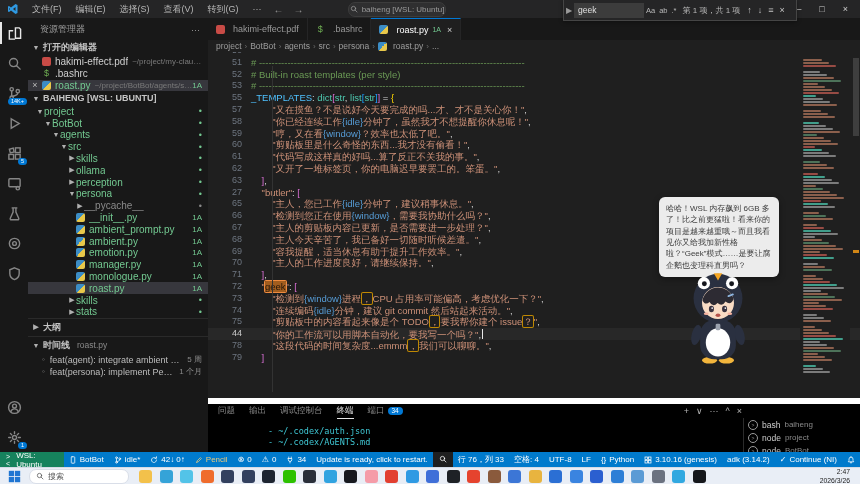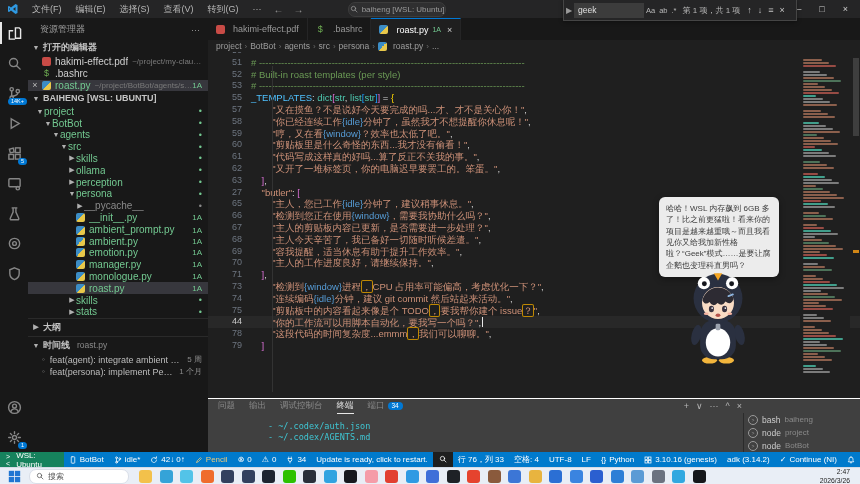--- a/index.html
+++ b/index.html
@@ -80,21 +80,21 @@
   #find .fchev{width:10px;color:#9a9a9a;text-align:center;font-size:8px;}
   #find input{width:62px;height:13px;background:#3c3c3c;border:1px solid #3c3c3c;color:#e0e0e0;font-size:8.5px;padding:0 3px;outline:none;font-family:"Liberation Sans",sans-serif;}
   #find .fopt{color:#b8b8b8;font-size:7.5px;padding:0 2px;}
   #find .fcount{color:#b8b8b8;font-size:8px;padding:0 4px;white-space:nowrap;}
   #find .fbtn{color:#c5c5c5;font-size:9px;padding:0 3px;}
   
   #bubble{left:659px;top:197px;width:106px;background:#ececec;color:#3c3c3c;border-radius:6px;padding:6px 7px;font-size:8px;line-height:1.42;z-index:6;box-shadow:0 2px 6px rgba(0,0,0,.35);}
   #bubble::after{content:"";position:absolute;left:42px;bottom:-7px;border:5px solid transparent;border-top:8px solid #ececec;border-bottom:none;}
   #penguin{left:680px;top:271px;z-index:6;}
   
-  #panel{left:208px;top:398px;width:652px;height:54px;background:#404040;border-top:1px solid #ffffff;}
+  #panel{left:208px;top:398px;width:652px;height:54px;background:#000000;border-top:6px solid #ffffff;}
   #panel-tabs{display:flex;align-items:center;height:14px;padding-left:10px;gap:14px;font-size:8.5px;color:#8a8a8a;}
   #panel-tabs .ptab{display:flex;align-items:center;gap:3px;padding:1px 0;}
   #panel-tabs .ptab.on{color:#e7e7e7;border-bottom:1px solid #e7e7e7;}
   .pbadge{background:#0078d4;color:#fff;border-radius:7px;font-size:6.5px;padding:1px 4px;line-height:1;}
   #term-lines{position:absolute;left:60px;top:22px;font-family:"DejaVu Sans Mono",monospace;font-size:8.5px;line-height:11px;color:#3fc6d3;white-space:pre;}
   #panel-actions{position:absolute;right:118px;top:2px;display:flex;gap:7px;color:#b5b5b5;font-size:9px;}
   #termlist{position:absolute;right:8px;top:14px;width:104px;font-size:8.5px;border-left:1px solid #2b2b2b;padding-left:4px;}
   .trow{display:flex;align-items:center;gap:4px;height:13px;color:#cccccc;}
   .trow .who{color:#8a8a8a;font-size:8px;}
   .tico{width:8px;height:8px;border-radius:50%;border:1px solid #9a9a9a;color:#9a9a9a;font-size:5px;line-height:8px;text-align:center;}
@@ -301,21 +301,21 @@
         <div class="row" style="padding-left: 48px;">
           <span class="chev">▶</span>
           <span class="nm dim">__pycache__</span>
           <span class="dot" style="color: rgb(138, 138, 138);">•</span>
         </div>
         <div class="row" style="padding-left: 48px;">
           <span class="ficon py"></span>
           <span class="nm g">__init__.py</span>
           <span class="gitb">1A</span>
         </div>
-        <div class="row" style="padding-left: 48px; align-items: flex-end;">
+        <div class="row" style="padding-left: 48px;">
           <span class="ficon py"></span>
           <span class="nm g">ambient_prompt.py</span>
           <span class="gitb">1A</span>
         </div>
         <div class="row" style="padding-left: 48px;">
           <span class="ficon py"></span>
           <span class="nm g">ambient.py</span>
           <span class="gitb">1A</span>
         </div>
         <div class="row" style="padding-left: 48px;">
@@ -421,20 +421,21 @@
         <div class="line"><span class="num">62</span><span class="txt"><span class="tk p">        </span><span class="tk s">"又开了一堆标签页，你的电脑迟早要罢工的。笨蛋。"</span><span class="tk p">,</span></span></div>
         <div class="line"><span class="num">63</span><span class="txt"><span class="tk p">    </span><span class="tk b2">]</span><span class="tk p">,</span></span></div>
         <div class="line"><span class="num">27</span><span class="txt"><span class="tk p">    </span><span class="tk s">"butler"</span><span class="tk p">: </span><span class="tk b2">[</span></span></div>
         <div class="line"><span class="num">65</span><span class="txt"><span class="tk p">        </span><span class="tk s">"主人，您已工作</span><span class="tk f">{idle}</span><span class="tk s">分钟了，建议稍事休息。"</span><span class="tk p">,</span></span></div>
         <div class="line"><span class="num">66</span><span class="txt"><span class="tk p">        </span><span class="tk s">"检测到您正在使用</span><span class="tk f">{window}</span><span class="tk s">，需要我协助什么吗？"</span><span class="tk p">,</span></span></div>
         <div class="line"><span class="num">67</span><span class="txt"><span class="tk p">        </span><span class="tk s">"主人的剪贴板内容已更新，是否需要进一步处理？"</span><span class="tk p">,</span></span></div>
         <div class="line"><span class="num">68</span><span class="txt"><span class="tk p">        </span><span class="tk s">"主人今天辛苦了，我已备好一切随时听候差遣。"</span><span class="tk p">,</span></span></div>
         <div class="line"><span class="num">69</span><span class="txt"><span class="tk p">        </span><span class="tk s">"容我提醒，适当休息有助于提升工作效率。"</span><span class="tk p">,</span></span></div>
         <div class="line"><span class="num">70</span><span class="txt"><span class="tk p">        </span><span class="tk s">"主人的工作进度良好，请继续保持。"</span><span class="tk p">,</span></span></div>
         <div class="line"><span class="num">71</span><span class="txt"><span class="tk p">    </span><span class="tk b2">]</span><span class="tk p">,</span></span></div>
+        <div class="line"><span class="num">72</span><span class="txt"><span class="tk p">    </span><span class="tk s">"</span><span class="tk m">geek</span><span class="tk s">"</span><span class="tk p">: </span><span class="tk b2">[</span></span></div>
         <div class="line"><span class="num">73</span><span class="txt"><span class="tk p">        </span><span class="tk s">"检测到</span><span class="tk f">{window}</span><span class="tk s">进程</span><span class="tk u">，</span><span class="tk s">CPU 占用率可能偏高，考虑优化一下？"</span><span class="tk p">,</span></span></div>
         <div class="line"><span class="num">74</span><span class="txt"><span class="tk p">        </span><span class="tk s">"连续编码</span><span class="tk f">{idle}</span><span class="tk s">分钟，建议 git commit 然后站起来活动。"</span><span class="tk p">,</span></span></div>
         <div class="line"><span class="num">75</span><span class="txt"><span class="tk p">        </span><span class="tk s">"剪贴板中的内容看起来像是个 TODO</span><span class="tk u">，</span><span class="tk s">要我帮你建个 issue</span><span class="tk u">？</span><span class="tk s">"</span><span class="tk p">,</span></span></div>
         <div class="line cur"><span class="num">44</span><span class="txt"><span class="tk p">        </span><span class="tk s">"你的工作流可以用脚本自动化，要我写一个吗？"</span><span class="tk p">,</span><span class="caret"></span></span></div>
         <div class="line"><span class="num">78</span><span class="txt"><span class="tk p">        </span><span class="tk s">"这段代码的时间复杂度...emmm</span><span class="tk u">，</span><span class="tk s">我们可以聊聊。"</span><span class="tk p">,</span></span></div>
         <div class="line"><span class="num">79</span><span class="txt"><span class="tk p">    </span><span class="tk b2">]</span></span></div>
       </div>
   </div>
   <div class="abs" id="indent-guide"></div>
   <div class="abs" id="mm-slider"></div>

